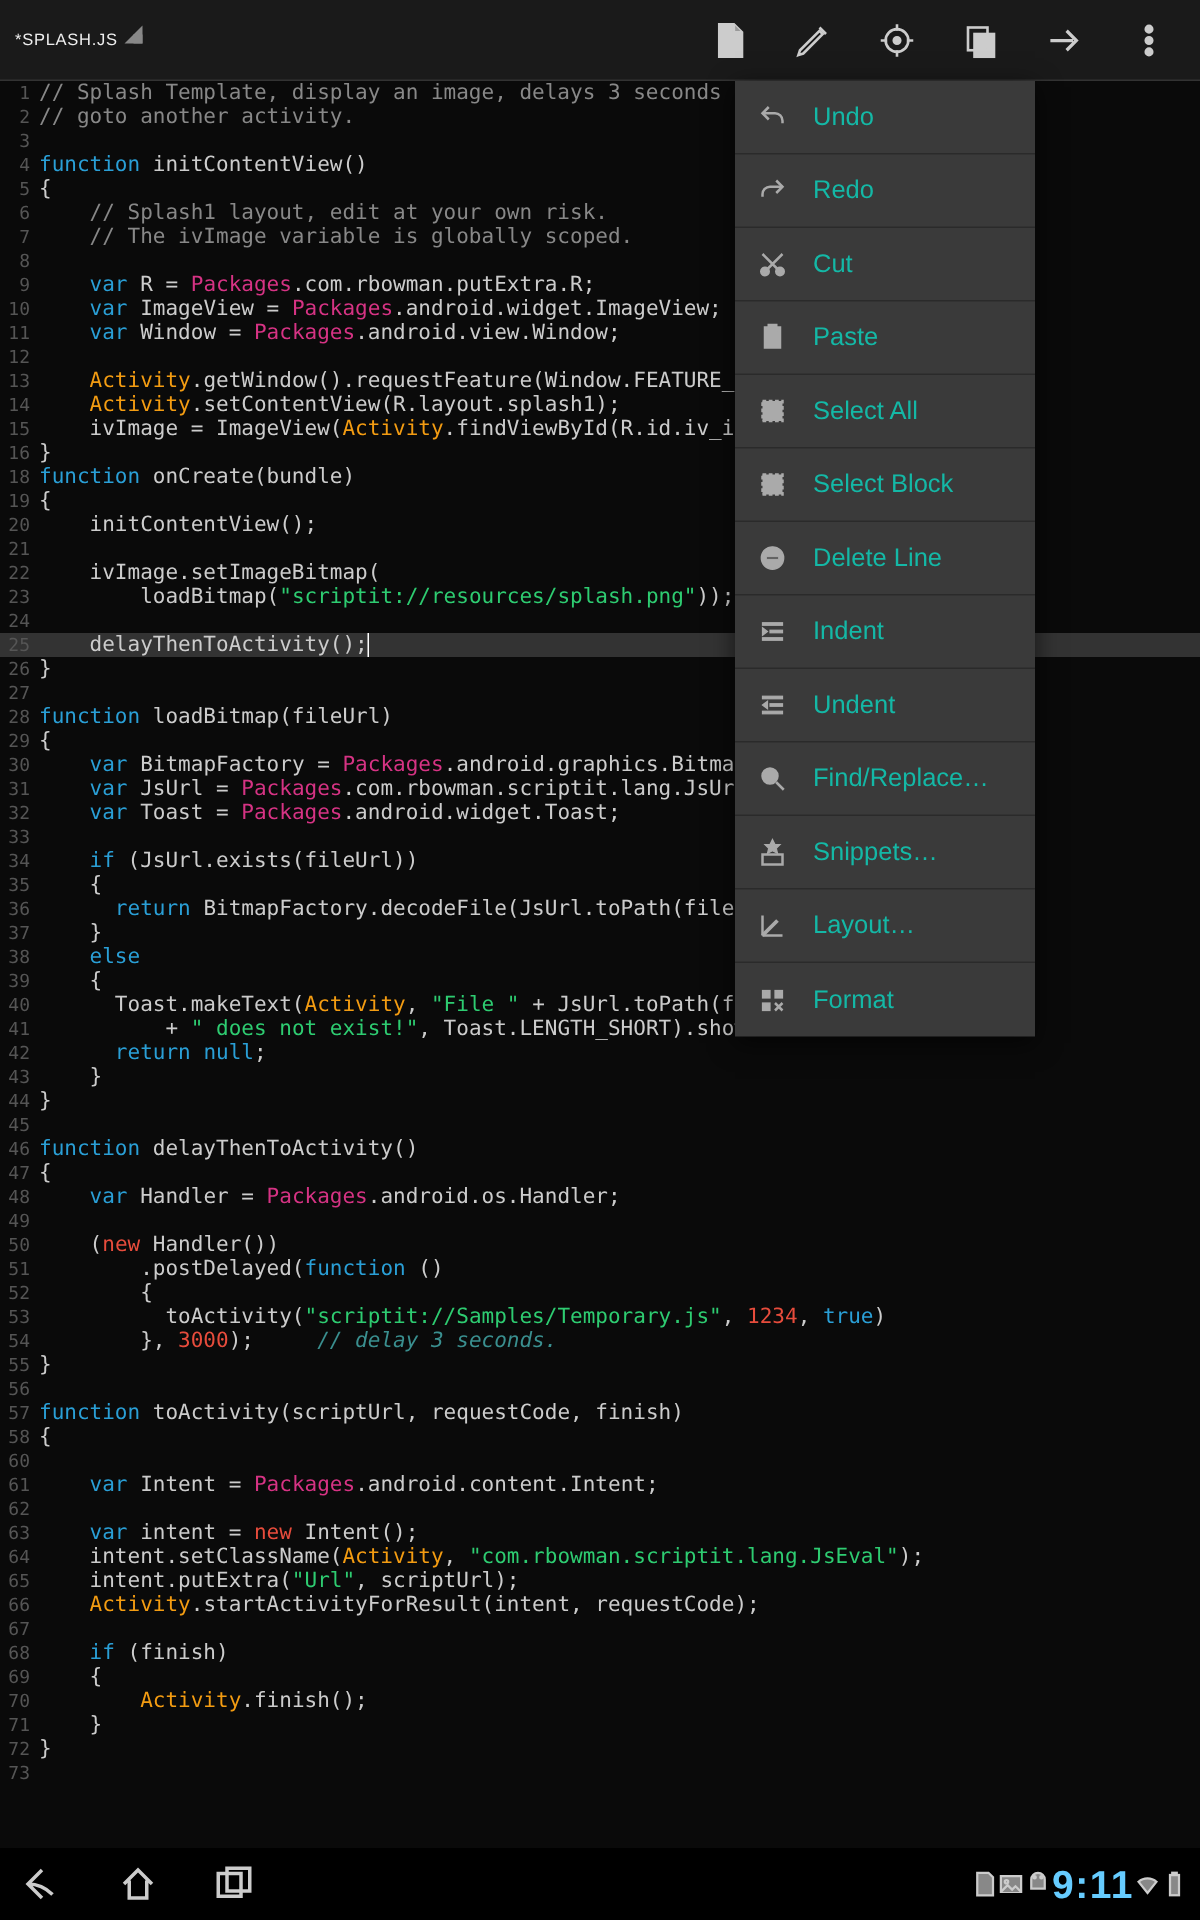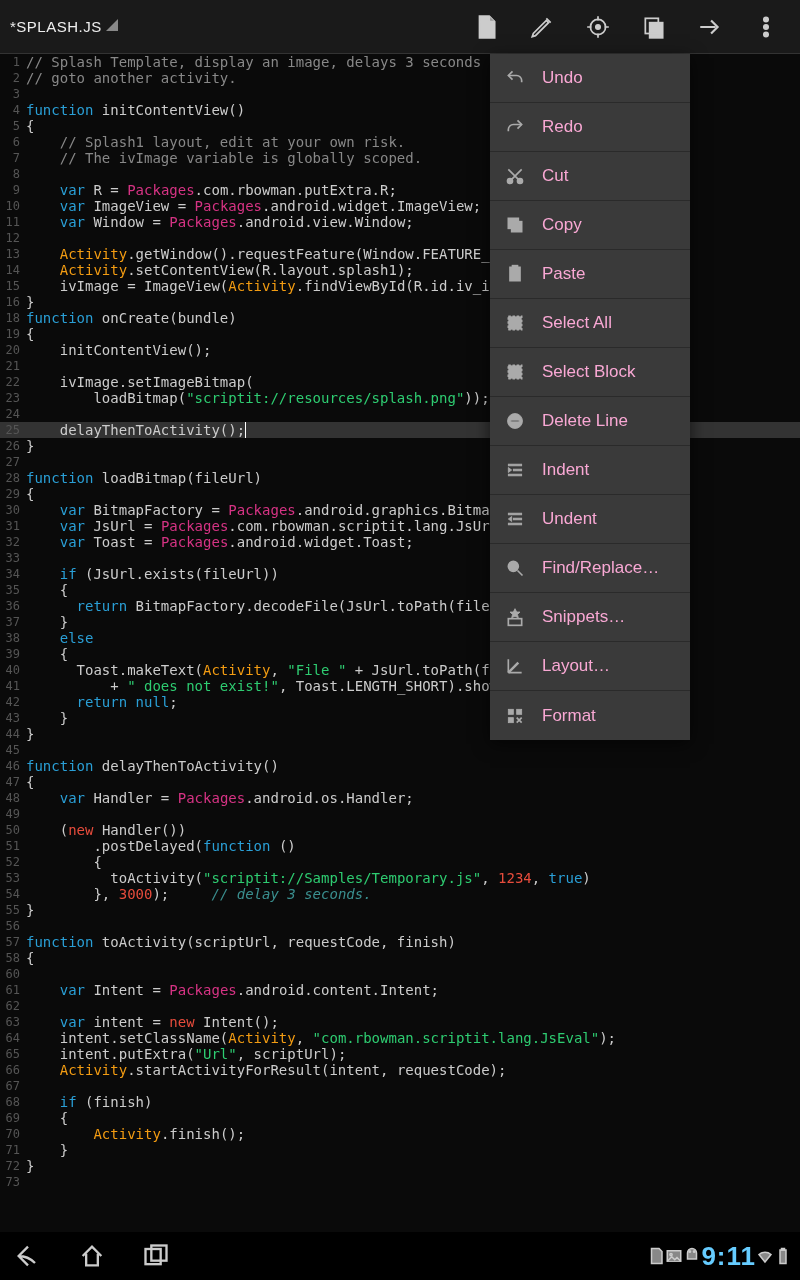--- a/index.html
+++ b/index.html
@@ -1,18 +1,18 @@
 <!DOCTYPE html>
 <html><head>
 <meta charset="utf-8">
 <style>
   * { margin:0; padding:0; box-sizing:border-box; }
   html,body { width:800px; height:1280px; background:#000; font-family:"DejaVu Sans Mono","Consolas",monospace; overflow:hidden; color:#ccc; }
   .appbar { height:54px; background:#1a1a1a; display:flex; align-items:center; padding:0 6px; border-bottom:1px solid #333; }
-  .tab { color:#eee; font-size:15px; padding:0 18px 0 4px; position:relative; font-family:sans-serif; letter-spacing:0.5px; }
+  .tab { color:#eee; font-size:11px; padding:0 18px 0 4px; position:relative; font-family:sans-serif; letter-spacing:0.5px; }
   .tab::after { content:""; position:absolute; right:2px; bottom:4px; width:0; height:0; border-left:6px solid transparent; border-top:6px solid transparent; border-bottom:6px solid #888; border-right:6px solid #888; }
   .spacer { flex:1; }
   .tbtn { width:56px; height:54px; display:flex; align-items:center; justify-content:center; color:#ccc; }
   .tbtn svg { width:26px; height:26px; stroke:#ccc; fill:none; stroke-width:1.6; }
   .editor { position:absolute; top:54px; left:0; right:0; bottom:48px; background:#0a0a0a; overflow:hidden; }
   .line { display:flex; font-size:14px; line-height:16px; white-space:pre; }
   .ln { width:26px; text-align:right; color:#555; padding-right:6px; font-size:12px; flex-shrink:0; user-select:none; }
   .code { flex:1; }
   .line.hl { background:#333; }
   .c-cmt { color:#888; }
@@ -20,21 +20,21 @@
   .c-pkg { color:#d63384; }
   .c-act { color:#f39c12; }
   .c-str { color:#2ecc71; }
   .c-num { color:#e74c3c; }
   .c-new { color:#e74c3c; }
   .c-txt { color:#ccc; }
   .c-cmt2{ color:#3a8f8f; font-style:italic; }
   .caret { border-left:1px solid #fff; animation:bl 1s steps(1) infinite; }
   @keyframes bl { 50% { border-color:transparent; } }
   .menu { position:absolute; top:54px; right:110px; width:200px; background:#3a3a3a; box-shadow:0 4px 16px rgba(0,0,0,0.6); font-family:sans-serif; }
-  .mitem { height:49px; display:flex; align-items:center; padding:0 14px; color:#f9a8d4; font-size:17px; border-bottom:1px solid #2a2a2a; gap:16px; }
+  .mitem { height:49px; display:flex; align-items:center; padding:0 14px; color:#14b8a6; font-size:17px; border-bottom:1px solid #2a2a2a; gap:16px; }
   .mitem:last-child { border-bottom:none; }
   .micon { width:22px; height:22px; display:flex; align-items:center; justify-content:center; flex-shrink:0; }
   .micon svg { width:20px; height:20px; fill:#aaa; stroke:#aaa; }
   .navbar { position:absolute; bottom:0; left:0; right:0; height:48px; background:#000; display:flex; align-items:center; padding:0 8px; gap:24px; }
   .navbar .nbtn { width:40px; height:40px; display:flex; align-items:center; justify-content:center; }
   .navbar svg { width:28px; height:28px; stroke:#ccc; fill:none; stroke-width:2; }
   .status { flex:1; display:flex; justify-content:flex-end; align-items:center; gap:0; color:#6cf; font-size:26px; font-family:sans-serif; font-weight:700; }
   .sicon svg { width:18px; height:18px; fill:#888; }
   .clock { letter-spacing:1px; }
 </style>
@@ -182,29 +182,20 @@
           <circle cx="6" cy="18" r="3"></circle>
           <circle cx="18" cy="18" r="3"></circle>
           <path d="M8 16L20 4M16 16L4 4"></path>
         </svg>
       </span>
       <span>Cut</span>
     </div>
     <div class="mitem">
       <span class="micon">
         <svg viewBox="0 0 24 24" fill="none" stroke="#aaa" stroke-width="2">
-          <rect x="8" y="8" width="12" height="12"></rect>
-          <rect x="4" y="4" width="12" height="12"></rect>
-        </svg>
-      </span>
-      <span>Copy</span>
-    </div>
-    <div class="mitem">
-      <span class="micon">
-        <svg viewBox="0 0 24 24" fill="none" stroke="#aaa" stroke-width="2">
           <rect x="6" y="4" width="12" height="16"></rect>
           <rect x="9" y="2" width="6" height="4" fill="#aaa"></rect>
         </svg>
       </span>
       <span>Paste</span>
     </div>
     <div class="mitem">
       <span class="micon">
         <svg viewBox="0 0 24 24" fill="none" stroke="#aaa" stroke-width="2" stroke-dasharray="3 2">
           <rect x="4" y="4" width="16" height="16"></rect>

